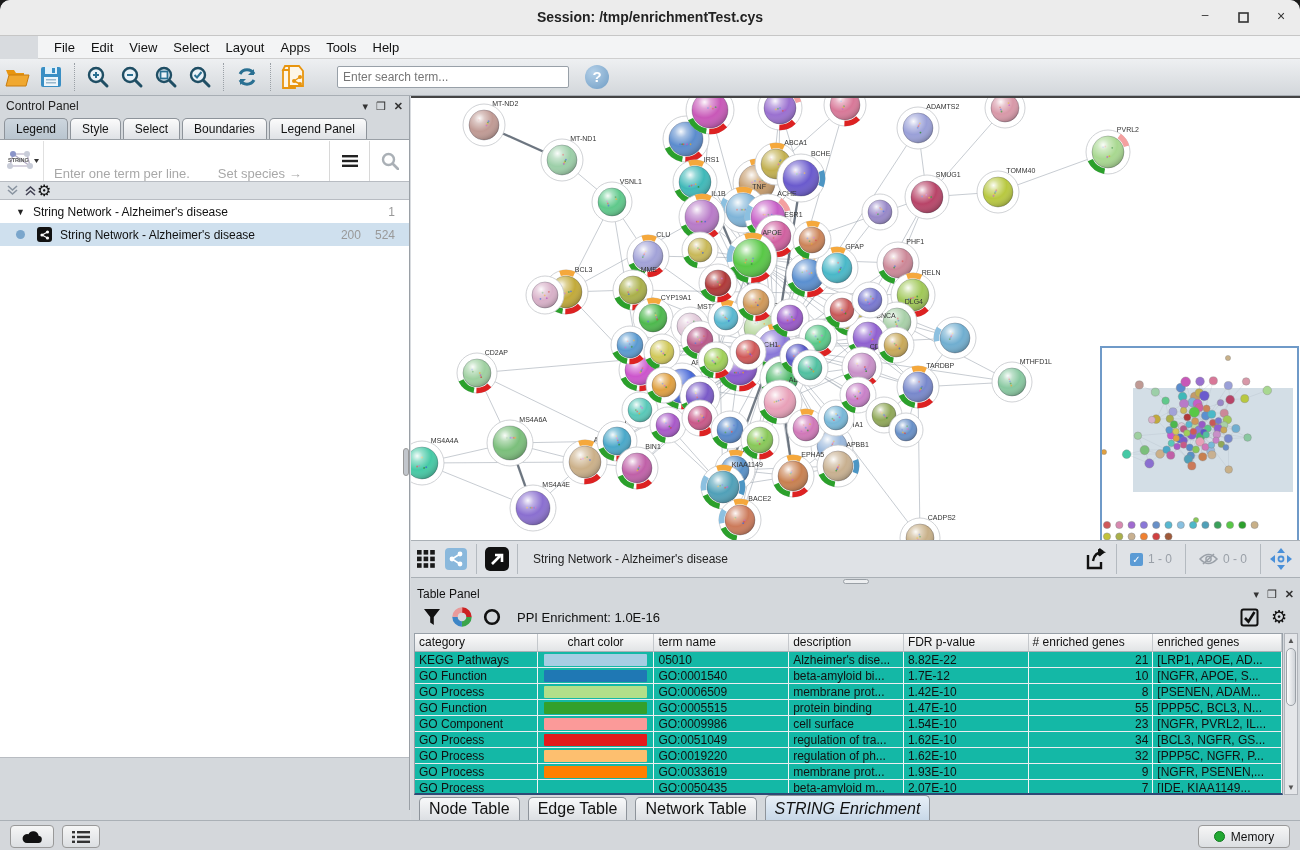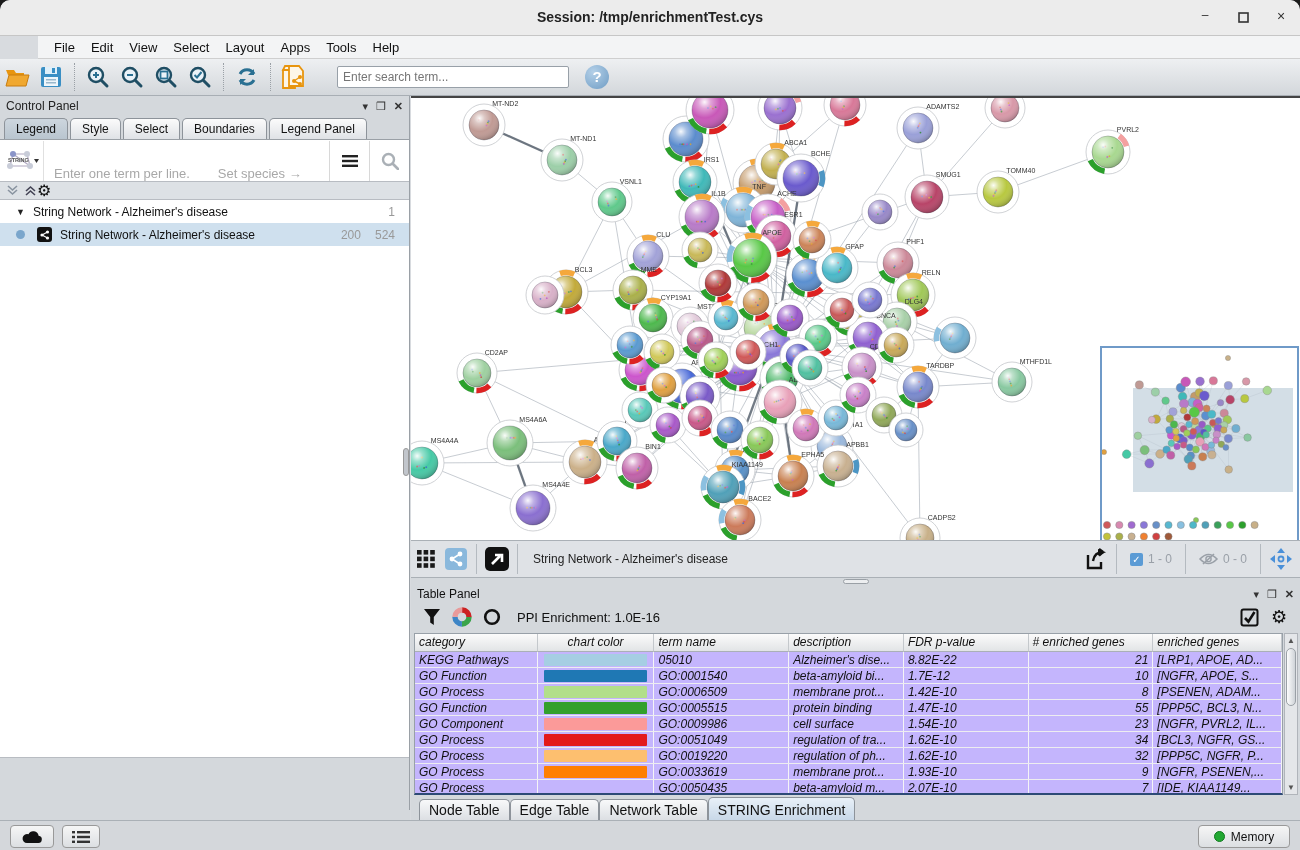--- a/index.html
+++ b/index.html
@@ -58,37 +58,37 @@
   .badge{display:flex;align-items:center;color:#9aa0a8;font-size:12px;margin:0 8px;}
   .chk-blue{width:13px;height:13px;background:#5b9bd5;border-radius:2px;color:#fff;font-size:10px;
     line-height:13px;text-align:center;margin-right:5px;}
   .hsplit{position:absolute;left:411px;top:578px;width:889px;height:7px;background:#d4d8dc;}
   .hsplit .grip{position:absolute;left:50%;top:1px;width:26px;height:5px;margin-left:-13px;background:#eceef0;border:1px solid #9aa0a6;border-radius:3px;}
   
   .table-panel{position:absolute;left:411px;top:585px;width:889px;height:215px;background:#d4d8dc;}
   .tp-header{height:18px;display:flex;align-items:center;padding:0 6px;}
   .tp-toolbar{height:28px;display:flex;align-items:center;padding:0 6px;}
   .ppi{font-size:13px;color:#111;margin-left:10px;flex:1;}
-  .enr-table{position:absolute;left:3px;top:48px;right:17px;bottom:5px;background:#c4b5fd;
-    border:1px solid #98a0a8;border-bottom:2px solid #2d4a76;overflow:hidden;font-style:italic;}
+  .enr-table{position:absolute;left:3px;top:48px;right:17px;bottom:5px;background:#14b8a6;
+    border:1px solid #98a0a8;border-bottom:2px solid #2d4a76;overflow:hidden;}
   .thead{display:flex;height:18px;}
   .th{background:linear-gradient(#fbfbfb,#e2e4e6);border-right:1px solid #c4c8cc;border-bottom:1px solid #aab0b6;
     font-size:12px;padding:1px 4px;white-space:nowrap;overflow:hidden;}
   .trow{display:flex;height:16px;border-bottom:1px solid #ededf0;}
   .td{font-size:12px;padding:0 4px;white-space:nowrap;overflow:hidden;line-height:16px;border-right:1px solid #f4f4f6;}
   .td.right{text-align:right;}
   .swatch{height:12px;margin:2px 2px;border-radius:1px;}
   .vscroll{position:absolute;right:2px;top:48px;bottom:5px;width:14px;background:#e4e6e9;border:1px solid #b0b4ba;}
   .vthumb{position:absolute;left:1px;top:14px;width:10px;height:58px;background:linear-gradient(90deg,#fdfdfd,#cfd3d8);border:1px solid #9aa0a6;border-radius:5px;}
   .arr{position:absolute;left:0;width:12px;height:13px;text-align:center;font-size:8px;color:#555;line-height:13px;}
   
   .bottom-tabs{position:absolute;left:411px;top:800px;width:889px;height:20px;display:flex;align-items:flex-end;padding-left:8px;background:#d4d8dc;}
   .b-tab{border:1px solid #8d939a;border-bottom:none;border-radius:5px 5px 0 0;background:linear-gradient(#f8f9fa,#dcdfe3);
-    padding:2px 9px;margin-right:0;font-size:14px;}
-  .b-tab.sel{background:linear-gradient(#e8f0f8,#c8d8e8);padding-top:4px;}
+    padding:2px 9px;margin-right:8px;font-size:16px;}
+  .b-tab.sel{background:linear-gradient(#e8f0f8,#c8d8e8);padding-top:4px;font-style:italic;}
   .statusbar{position:absolute;left:0;top:820px;width:1300px;height:30px;background:#d4d7db;border-top:1px solid #aab0b6;}
   .st-btn{position:absolute;top:4px;height:23px;border:1px solid #999;border-radius:4px;
     background:linear-gradient(#f6f6f6,#dcdfe2);display:flex;align-items:center;justify-content:center;}
   .mem-dot{width:11px;height:11px;border-radius:50%;background:#22a832;border:1px solid #0f7a1e;margin-right:6px;}
   .cp-bottom-gap{position:absolute;left:0;top:810px;width:410px;height:10px;background:#d4d8dc;}
   svg{display:block;}
   text{font-family:"Liberation Sans",sans-serif;}
 </style>
 </head>
 <body>

